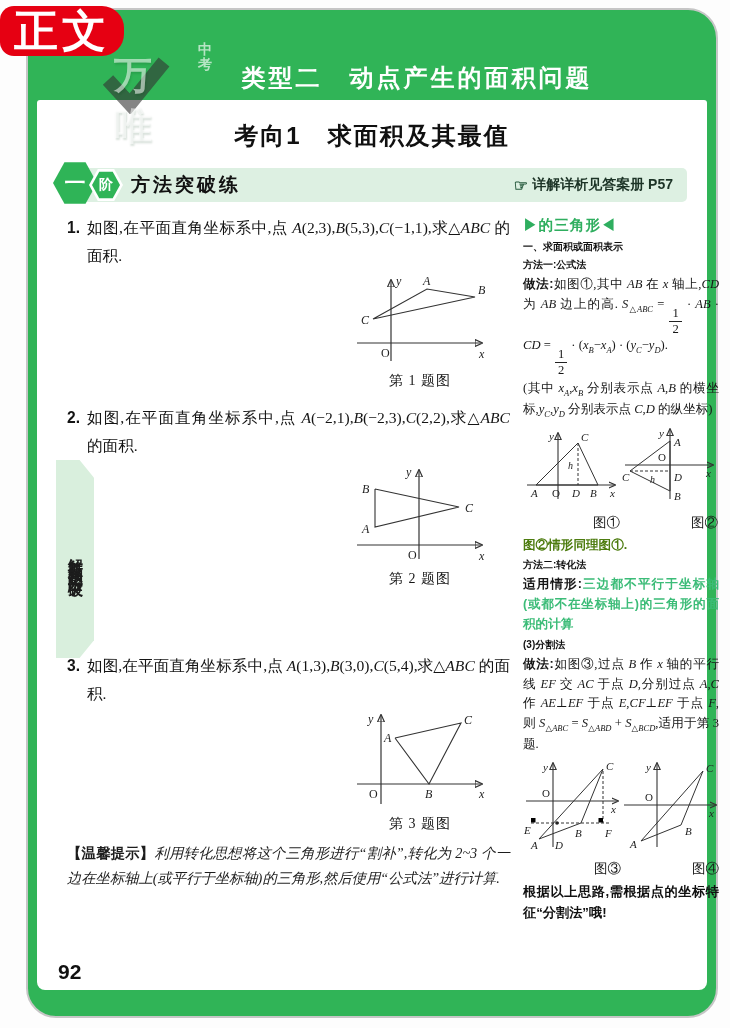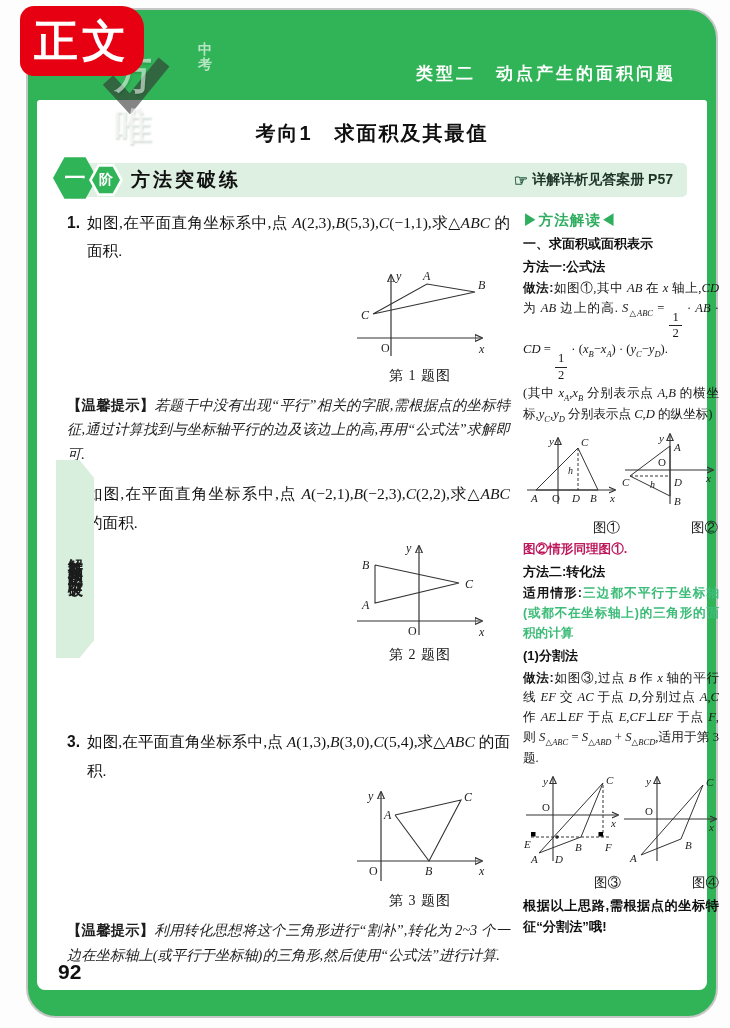--- a/index.html
+++ b/index.html
@@ -11,39 +11,39 @@
   .page-card{
     position:absolute;left:26px;top:8px;width:692px;height:1010px;
     background:#30b457;border:2px solid #c6c6c6;border-radius:30px;box-sizing:border-box;
   }
   .white-area{
     position:absolute;left:9px;right:9px;top:90px;bottom:26px;background:#ffffff;
     border-radius:3px 3px 8px 8px;
   }
   
   .corner-tag{
-    position:absolute;left:0;top:6px;width:124px;height:70px;background:#e60012;
+    position:absolute;left:0;top:6px;width:124px;height:50px;background:#e60012;
     border-radius:14px 22px 22px 14px;z-index:9;display:flex;align-items:center;justify-content:center;
-    color:#fff;font-size:44px;font-weight:bold;letter-spacing:4px;margin-left:20px;
+    color:#fff;font-size:44px;font-weight:bold;letter-spacing:4px;
   }
   
   .logo{position:absolute;left:44px;top:20px;z-index:3;width:140px;height:70px;}
   .logo .check{position:absolute;left:28px;top:26px;opacity:.8;}
   .logo .txt{position:absolute;left:12px;top:8px;display:flex;align-items:flex-start;}
   .logo .main{font-size:38px;font-weight:bold;color:rgba(255,255,255,.55);
     font-family:"Liberation Serif",serif;letter-spacing:-2px;text-shadow:1px 2px 2px rgba(0,60,20,.15);}
   .logo .sub{display:flex;flex-direction:column;font-size:14px;line-height:1.05;margin:4px 0 0 2px;
     color:rgba(255,255,255,.65);font-weight:bold;}
   
   .hdr-title{
-    position:absolute;top:52px;left:130px;right:40px;text-align:right;color:#ffffff;
-    font-size:17px;font-weight:bold;letter-spacing:3px;z-index:2;
-  }
-  
-  .sect-title{margin:20px 0 0;text-align:center;font-size:20px;font-weight:bold;color:#101010;letter-spacing:2px;}
+    position:absolute;top:52px;left:130px;right:40px;text-align:center;color:#ffffff;
+    font-size:24px;font-weight:bold;letter-spacing:3px;z-index:2;
+  }
+  
+  .sect-title{margin:20px 0 0;text-align:center;font-size:24px;font-weight:bold;color:#101010;letter-spacing:2px;}
   
   .stage-bar{margin:16px 20px 0 26px;height:34px;background:#ddf0e2;border-radius:5px;
     position:relative;display:flex;align-items:center;}
   .hex-big{position:absolute;left:-10px;top:-7px;width:44px;height:44px;background:#2fb457;
     clip-path:polygon(26% 3%,74% 3%,100% 50%,74% 97%,26% 97%,0 50%);
     display:flex;align-items:center;justify-content:center;color:#fff;font-size:21px;font-weight:bold;}
   .hex-small-w{position:absolute;left:26px;top:0px;width:34px;height:34px;background:#ffffff;
     clip-path:polygon(26% 3%,74% 3%,100% 50%,74% 97%,26% 97%,0 50%);
     display:flex;align-items:center;justify-content:center;}
   .hex-small{width:28px;height:28px;background:#2fb457;
@@ -61,26 +61,26 @@
   
   .prob{display:flex;gap:7px;font-size:15.6px;line-height:1.82;text-align:justify;}
   .prob .num{font-weight:bold;font-family:"Liberation Sans",sans-serif;flex:none;}
   .fig-wrap{width:152px;margin:2px 14px 4px auto;text-align:center;}
   .fig-cap{font-size:14px;margin-top:1px;letter-spacing:1px;}
   .hint{font-size:14.3px;line-height:1.72;margin:8px 0 14px;text-align:justify;font-style:italic;color:#1d1d1d;}
   .hint .lab{font-style:normal;font-weight:bold;font-family:"Liberation Sans",sans-serif;}
   .sp-after-fig2{margin-bottom:64px;}
   
   .mh{color:#2fae5f;font-weight:bold;font-size:14.6px;font-family:"Liberation Sans",sans-serif;letter-spacing:1px;}
-  .rline-b{font-weight:bold;font-family:"Liberation Sans",sans-serif;font-size:13px;color:#111;margin-top:2px;}
+  .rline-b{font-weight:bold;font-family:"Liberation Sans",sans-serif;font-size:10px;color:#111;margin-top:2px;}
   .rp{margin-top:2px;}
   .rp .lab{font-weight:bold;font-family:"Liberation Sans",sans-serif;font-style:normal;}
   .rp b{font-family:"Liberation Sans",sans-serif;}
   .gr{color:#3cbc78;font-weight:bold;font-family:"Liberation Sans",sans-serif;}
-  .gr-line{color:#be185d;font-weight:bold;font-family:"Liberation Sans",sans-serif;margin-top:2px;}
+  .gr-line{color:#4d7c0f;font-weight:bold;font-family:"Liberation Sans",sans-serif;margin-top:2px;}
   .final-note{font-weight:bold;font-family:"Liberation Sans",sans-serif;font-size:13.2px;margin-top:3px;color:#111;}
   sub{font-size:8.5px;}
   .frac{display:inline-flex;flex-direction:column;text-align:center;vertical-align:-9px;
     line-height:1.05;margin:0 1px;font-family:"Liberation Serif",serif;}
   .frac .fn{border-bottom:1px solid #222;padding:0 3px 1px;}
   .frac .fd{padding-top:1px;}
   .figrow{display:flex;justify-content:space-around;align-items:flex-end;margin:4px 0 2px;}
   .figcell{text-align:center;}
   .figcell .cap{font-size:13.5px;margin-top:0px;text-align:right;}
   
@@ -160,23 +160,20 @@
             <polyline points="22,46 76,16 124,24 22,46" stroke-width="1.1"></polyline>
             <text class="up" x="30" y="84" font-size="12">O</text>
             <text x="128" y="85" font-size="12">x</text>
             <text x="45" y="12" font-size="12">y</text>
             <text x="72" y="12" font-size="12">A</text>
             <text x="127" y="21" font-size="12">B</text>
             <text x="10" y="51" font-size="12">C</text>
           </svg>
           <div class="fig-cap">第 1 题图</div>
         </div>
-        <div class="hint">
-          <span class="lab">【温馨提示】</span><span>若题干中没有出现“平行”相关的字眼,需根据点的坐标特征,通过计算找到与坐标轴平行的边及该边上的高,再用“公式法”求解即可.</span>
-        </div>
 
         <div class="prob" style="margin-top:14px;">
           <span class="num">2.</span>
           <span>如图,在平面直角坐标系中,点 <i>A</i>(−2,1),<i>B</i>(−2,3),<i>C</i>(2,2),求△<i>ABC</i> 的面积.</span>
         </div>
         <div class="fig-wrap sp-after-fig2">
           <svg width="138" height="102" viewBox="0 0 138 102">
             <line x1="6" y1="82" x2="130" y2="82" stroke-width="1.2" marker-end="url(#ah)"></line>
             <line x1="68" y1="96" x2="68" y2="8" stroke-width="1.2" marker-end="url(#ah)"></line>
             <polyline points="24,26 24,64 108,44 24,26" stroke-width="1.1"></polyline>
@@ -208,21 +205,21 @@
           </svg>
           <div class="fig-cap">第 3 题图</div>
         </div>
         <div class="hint">
           <span class="lab">【温馨提示】</span><span>利用转化思想将这个三角形进行“割补”,转化为 2~3 个一边在坐标轴上(或平行于坐标轴)的三角形,然后使用“公式法”进行计算.</span>
         </div>
 
       </div>
 
       <div class="right-col">
-        <div class="mh">▶方法解读◀</div>
+        <div class="mh">▶的三角形◀</div>
         <div class="rline-b">一、求面积或面积表示</div>
         <div class="rline-b">方法一:公式法</div>
         <div class="rp"><b class="lab">做法:</b>如图①,其中 <i>AB</i> 在 <i>x</i> 轴上,<i>CD</i> 为 <i>AB</i> 边上的高. <i>S</i><sub>△<i>ABC</i></sub> = <span class="frac">
               <span class="fn">1</span>
               <span class="fd">2</span>
             </span> · <i>AB</i> · <i>CD</i> = <span class="frac">
               <span class="fn">1</span>
               <span class="fd">2</span>
             </span> · (<i>x</i><sub><i>B</i></sub>−<i>x</i><sub><i>A</i></sub>) · (<i>y</i><sub><i>C</i></sub>−<i>y</i><sub><i>D</i></sub>).</div>
         <div class="rp">(其中 <i>x</i><sub><i>A</i></sub>,<i>x</i><sub><i>B</i></sub> 分别表示点 <i>A</i>,<i>B</i> 的横坐标,<i>y</i><sub><i>C</i></sub>,<i>y</i><sub><i>D</i></sub> 分别表示点 <i>C</i>,<i>D</i> 的纵坐标)</div>
@@ -260,21 +257,21 @@
               <text x="0" y="56" font-size="11">C</text>
               <text x="28" y="58" font-size="10">h</text>
             </svg>
             <div class="cap">图②</div>
           </div>
         </div>
 
         <div class="gr-line">图②情形同理图①.</div>
         <div class="rline-b">方法二:转化法</div>
         <div class="rp"><b class="lab">适用情形:</b><span class="gr">三边都不平行于坐标轴(或都不在坐标轴上)的三角形的面积的计算</span></div>
-        <div class="rline-b">(1)分割法</div>
+        <div class="rline-b">(3)分割法</div>
         <div class="rp"><b class="lab">做法:</b>如图③,过点 <i>B</i> 作 <i>x</i> 轴的平行线 <i>EF</i> 交 <i>AC</i> 于点 <i>D</i>,分别过点 <i>A</i>,<i>C</i> 作 <i>AE</i>⊥<i>EF</i> 于点 <i>E</i>,<i>CF</i>⊥<i>EF</i> 于点 <i>F</i>,则 <i>S</i><sub>△<i>ABC</i></sub> = <i>S</i><sub>△<i>ABD</i></sub> + <i>S</i><sub>△<i>BCD</i></sub>,适用于第 3 题.</div>
 
         <div class="figrow">
           <div class="figcell">
             <svg width="98" height="92" viewBox="0 0 98 92">
               <line x1="3" y1="42" x2="94" y2="42" stroke-width="1.1" marker-end="url(#ah)"></line>
               <line x1="30" y1="88" x2="30" y2="5" stroke-width="1.1" marker-end="url(#ah)"></line>
               <polyline points="16,80 80,10 58,64 16,80" stroke-width="1"></polyline>
               <line x1="8" y1="64" x2="88" y2="64" stroke-dasharray="3,2" stroke-width="1"></line>
               <line x1="80" y1="12" x2="80" y2="64" stroke-dasharray="3,2" stroke-width="1"></line>

